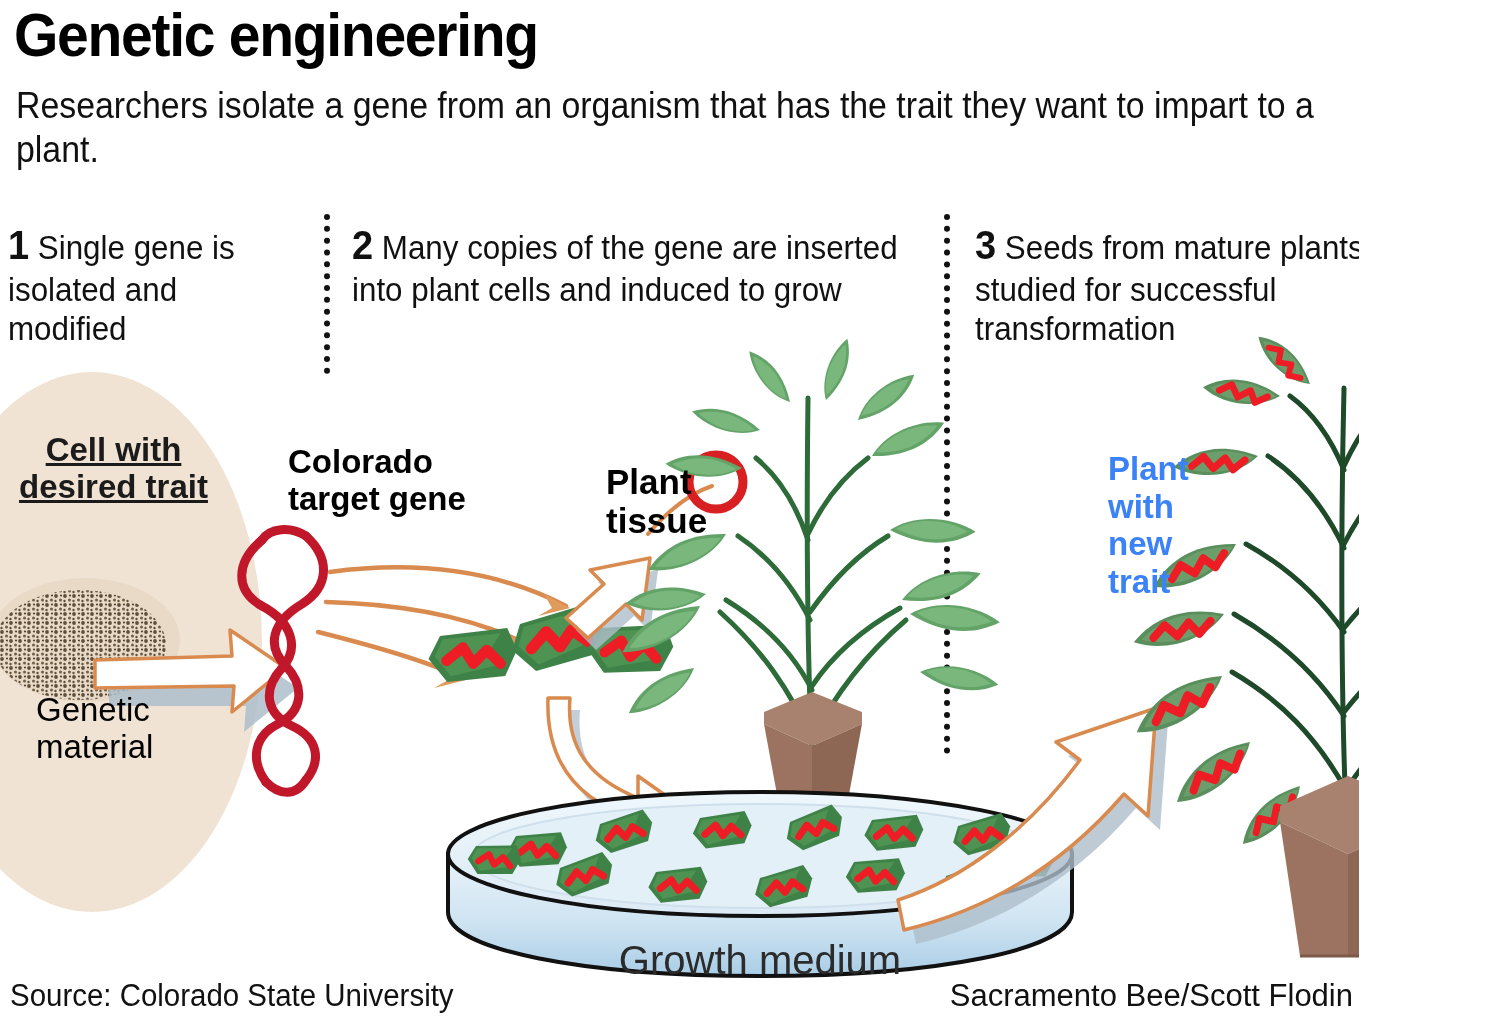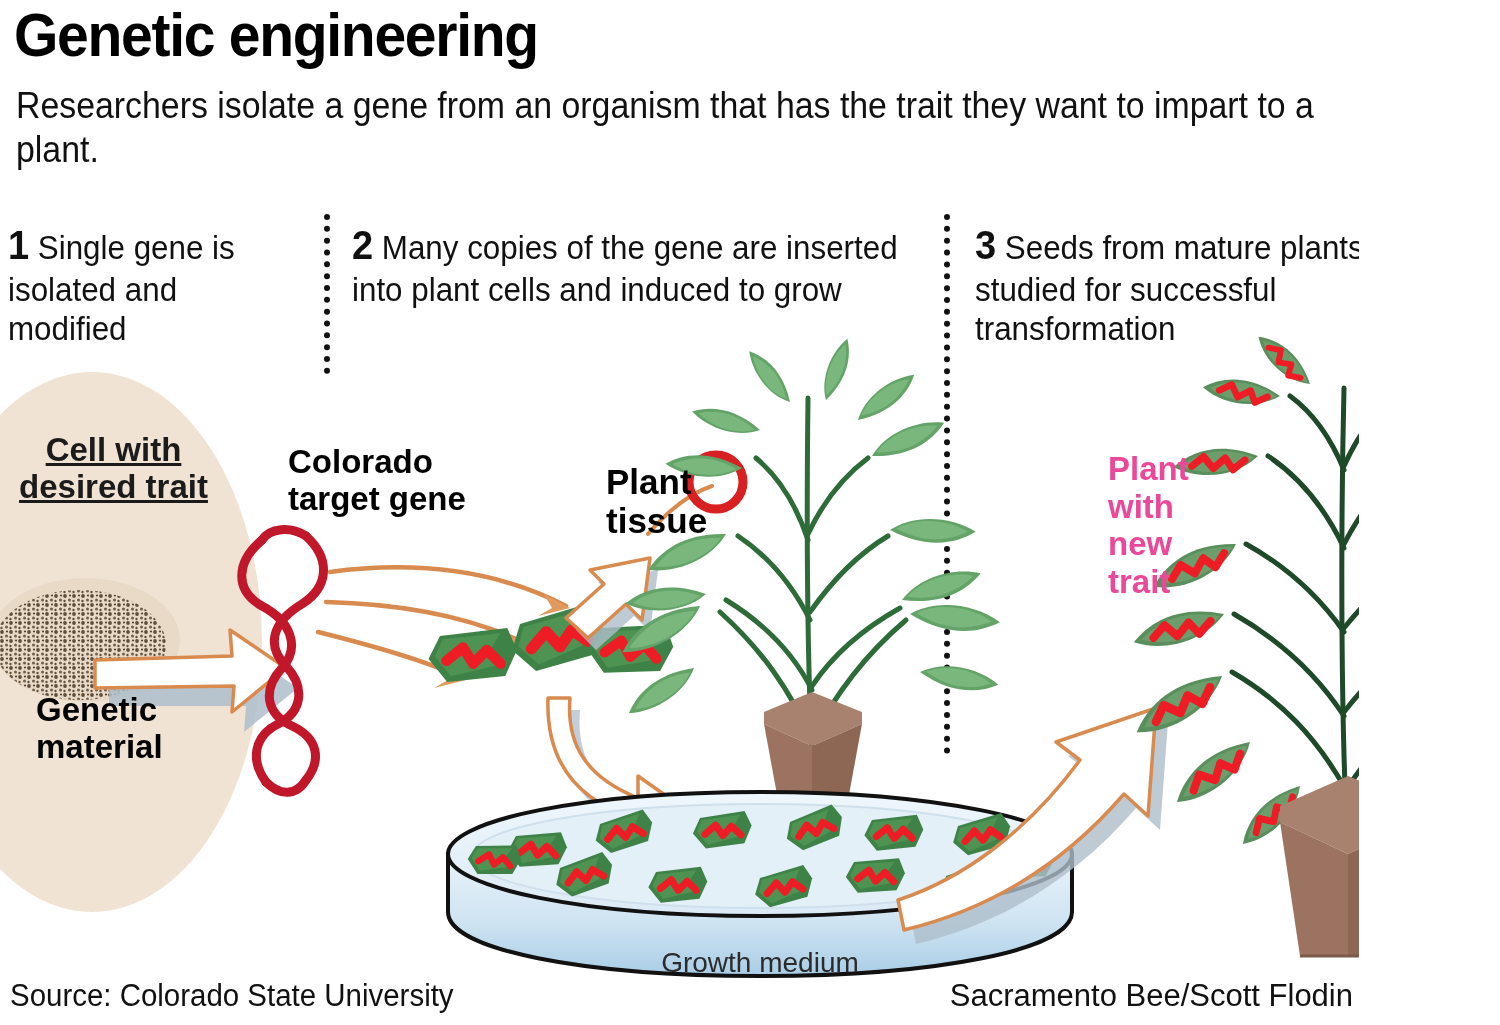--- a/index.html
+++ b/index.html
@@ -46,37 +46,37 @@
     background:#f1e3d3;border-radius:50%;
   }
   .cell-label{
     position:absolute;left:6px;top:432px;width:215px;
     text-align:center;font-weight:bold;font-size:33px;line-height:1.12;
     color:#1b1b1b;
     text-decoration:underline;
   }
   .gen-label{
     position:absolute;left:36px;top:692px;width:240px;
-    font-weight:bold;font-size:33px;line-height:1.12;color:#000;
+    font-weight:normal;font-size:33px;line-height:1.12;color:#000;
   }
   .iso-label{
     position:absolute;left:288px;top:444px;width:240px;
     font-weight:bold;font-size:33px;line-height:1.12;color:#000;
   }
   .tissue-label{
     position:absolute;left:562px;top:462px;width:130px;
     font-weight:bold;font-size:35px;line-height:1.12;color:#000;margin-left:44px;
   }
   .newtrait-label{
     position:absolute;left:1108px;top:450px;width:130px;
-    font-weight:bold;font-size:33px;line-height:1.14;color:#ec4899;
+    font-weight:bold;font-size:33px;line-height:1.14;color:#3b82f6;
   }
   .medium-label{
     position:absolute;left:600px;top:938px;width:320px;text-align:center;
-    font-size:28px;color:#2b2b2b;margin-top:9px;
+    font-size:40px;color:#2b2b2b;
   }
 
   
   .src{position:absolute;left:10px;top:978px;font-size:31px;color:#111;transform:scaleX(.95);transform-origin:left top;}
   .credit{position:absolute;right:6px;top:978px;font-size:31px;color:#111;}
 
   svg.layer{position:absolute;left:0;top:0;width:1500px;height:1025px;pointer-events:none;}
 </style>
 </head>
 <body>

